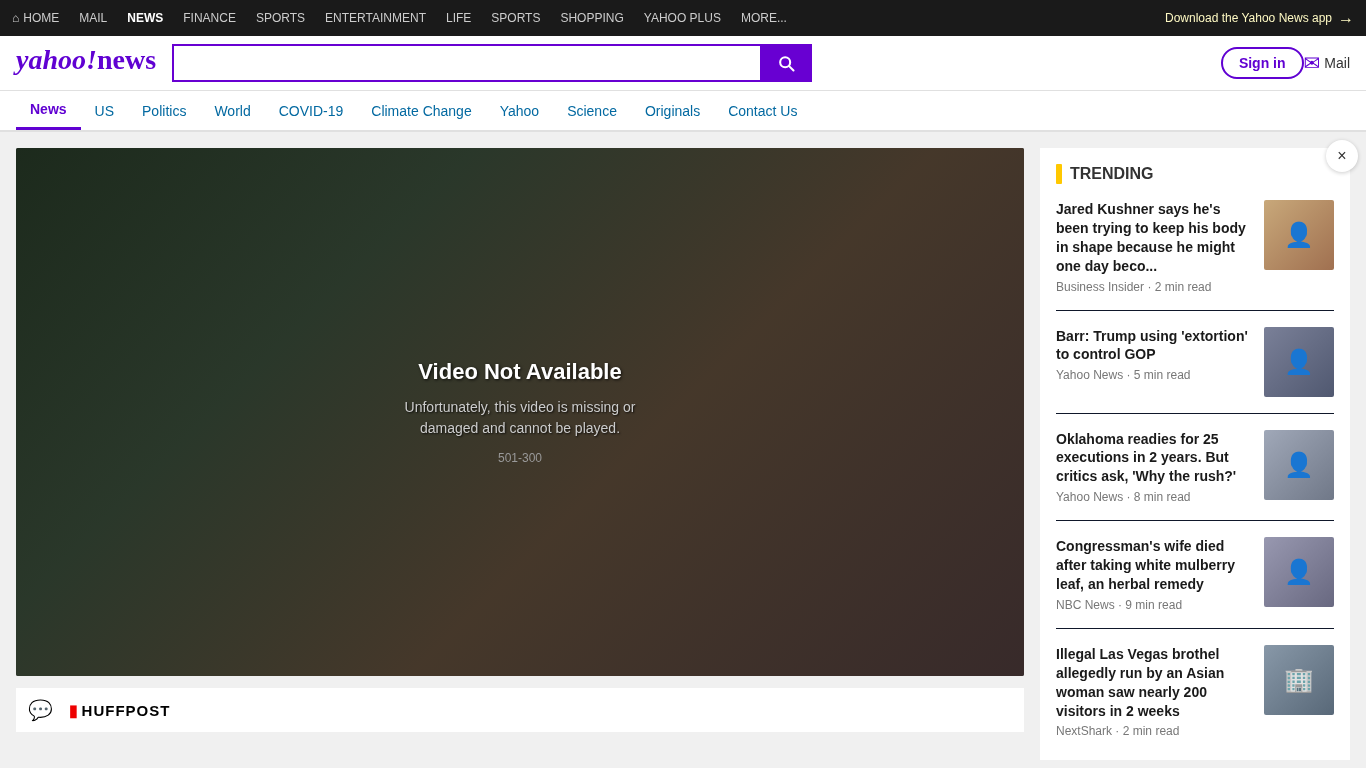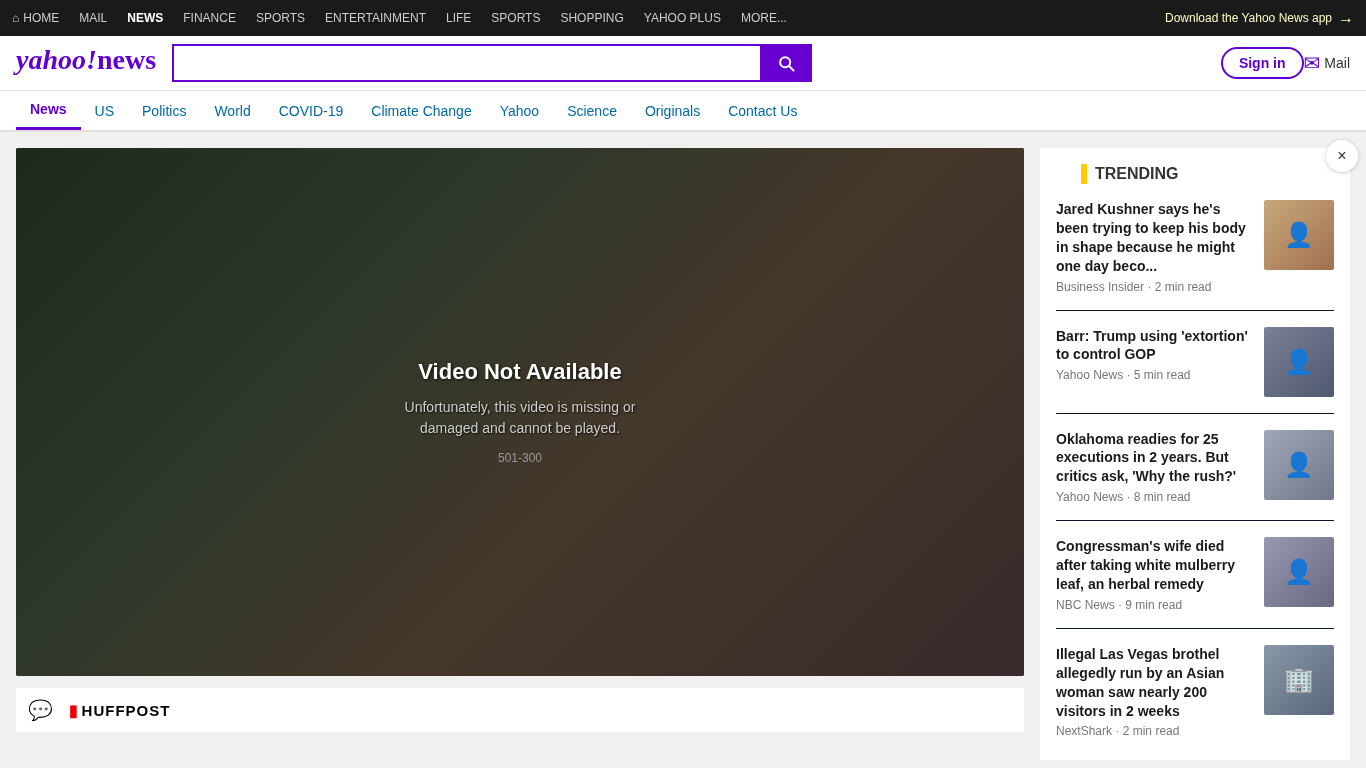--- a/index.html
+++ b/index.html
@@ -233,21 +233,20 @@
       padding: 16px;
     }
     .section-title {
       font-size: 16px;
       font-weight: bold;
       color: #333;
       margin-bottom: 16px;
       display: flex;
       align-items: center;
       gap: 8px;
-      margin-left: 25px;
     }
     .section-title-bar {
       width: 6px;
       height: 20px;
       background: #ffc800;
       border-radius: 1px;
       display: inline-block;
     }
     .news-item {
       display: flex;

